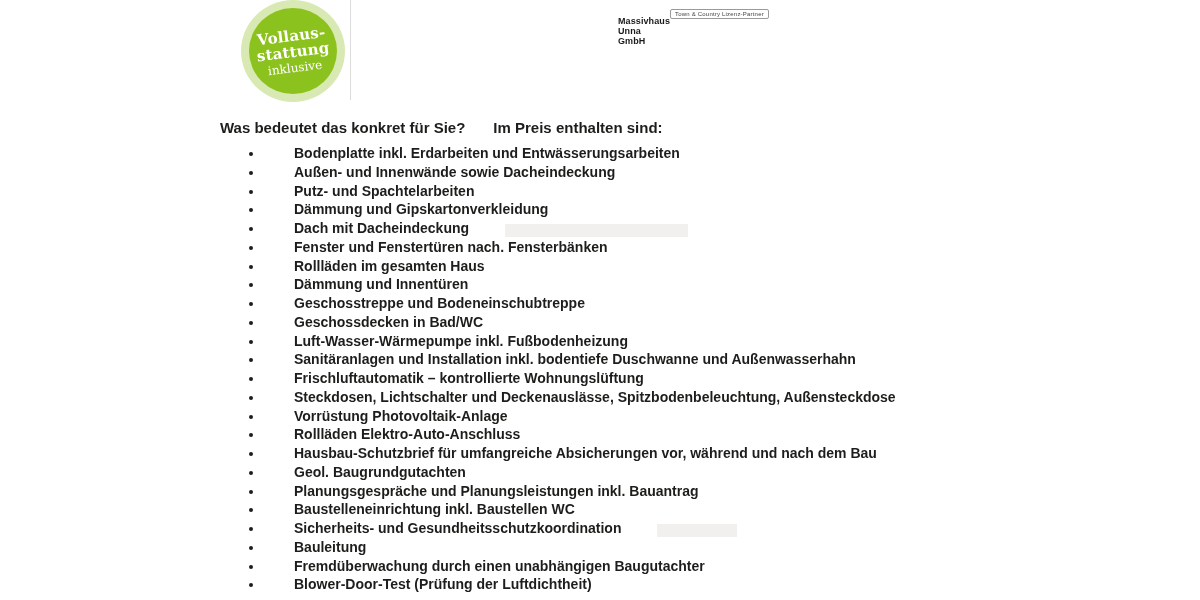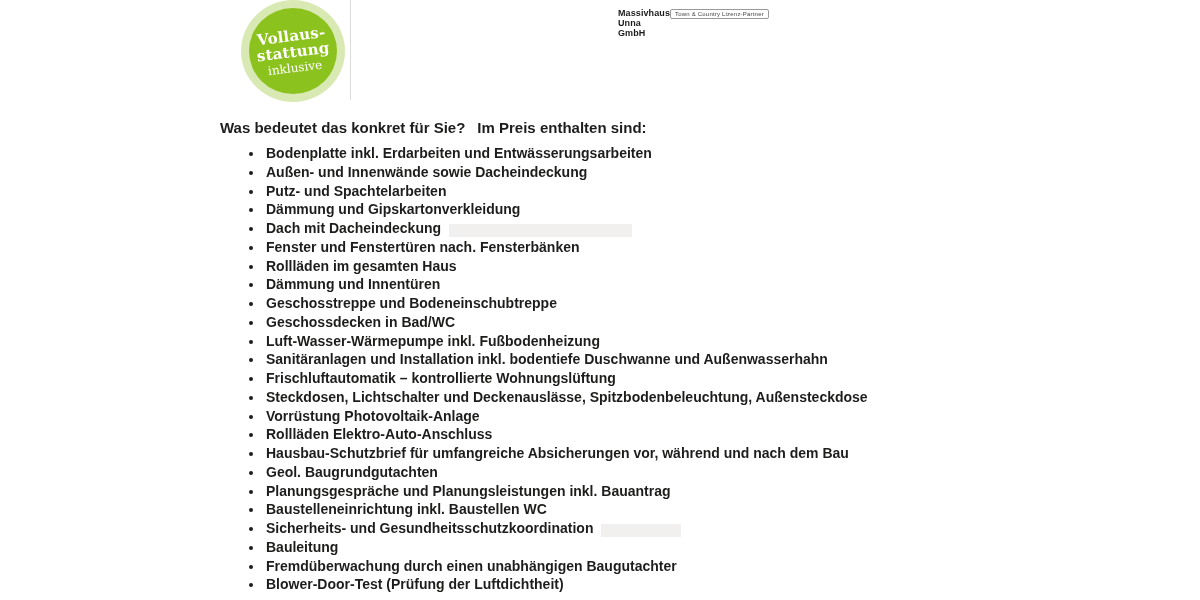--- a/index.html
+++ b/index.html
@@ -26,40 +26,40 @@
   .badge-l3 { font-size:12px; line-height:14px; margin-top:1px; }
 
   
   .vsep { position:absolute; left:350px; top:0; width:1px; height:100px; background:#dcdcdc; }
 
   
   .logo-block {
     position:absolute; left:618px; top:6px; width:150px;
     display:flex; flex-direction:row; align-items:flex-start;
   }
-  .logo-company { margin-top:2px; font-size:9px; font-weight:bold; color:#1a1a1a; letter-spacing:0.1px; }
+  .logo-company { margin-top:10px; font-size:9px; font-weight:bold; color:#1a1a1a; letter-spacing:0.1px; }
   .logo-partner {
     margin-top:3px; border:1px solid #9a9a9a; border-radius:2px;
     padding:1px 4px; font-size:6px; color:#444; letter-spacing:0.2px; white-space:nowrap;
   }
 
   
   .heading {
-    position:absolute; left:220px; top:119px; display:flex; gap:12px;
+    position:absolute; left:220px; top:119px; display:flex; gap:28px;
     font-size:15px; font-weight:bold; color:#1d1d1b; white-space:nowrap;
   }
 
   
   .features {
     position:absolute; left:248px; top:146px; margin:0; padding:0; list-style:none;
     color:#1d1d1b;
   }
   .features li {
     display:flex; align-items:flex-start; height:18.75px;
-    font-size:14px; font-weight:bold; line-height:15px; white-space:nowrap;
+    font-size:14px; font-weight:bold; line-height:15px; white-space:nowrap;gap:28px;
   }
   .bullet {
     flex:none; width:4px; height:4px; border-radius:50%; background:#1d1d1b;
     margin:6px 13px 0 1px;
   }
   .redact { display:inline-block; background:#f1f0ee; height:13px; align-self:center; margin-left:8px; }
   .redact-roof { width:183px; }
   .redact-coord { width:80px; }
 </style>
 </head>

